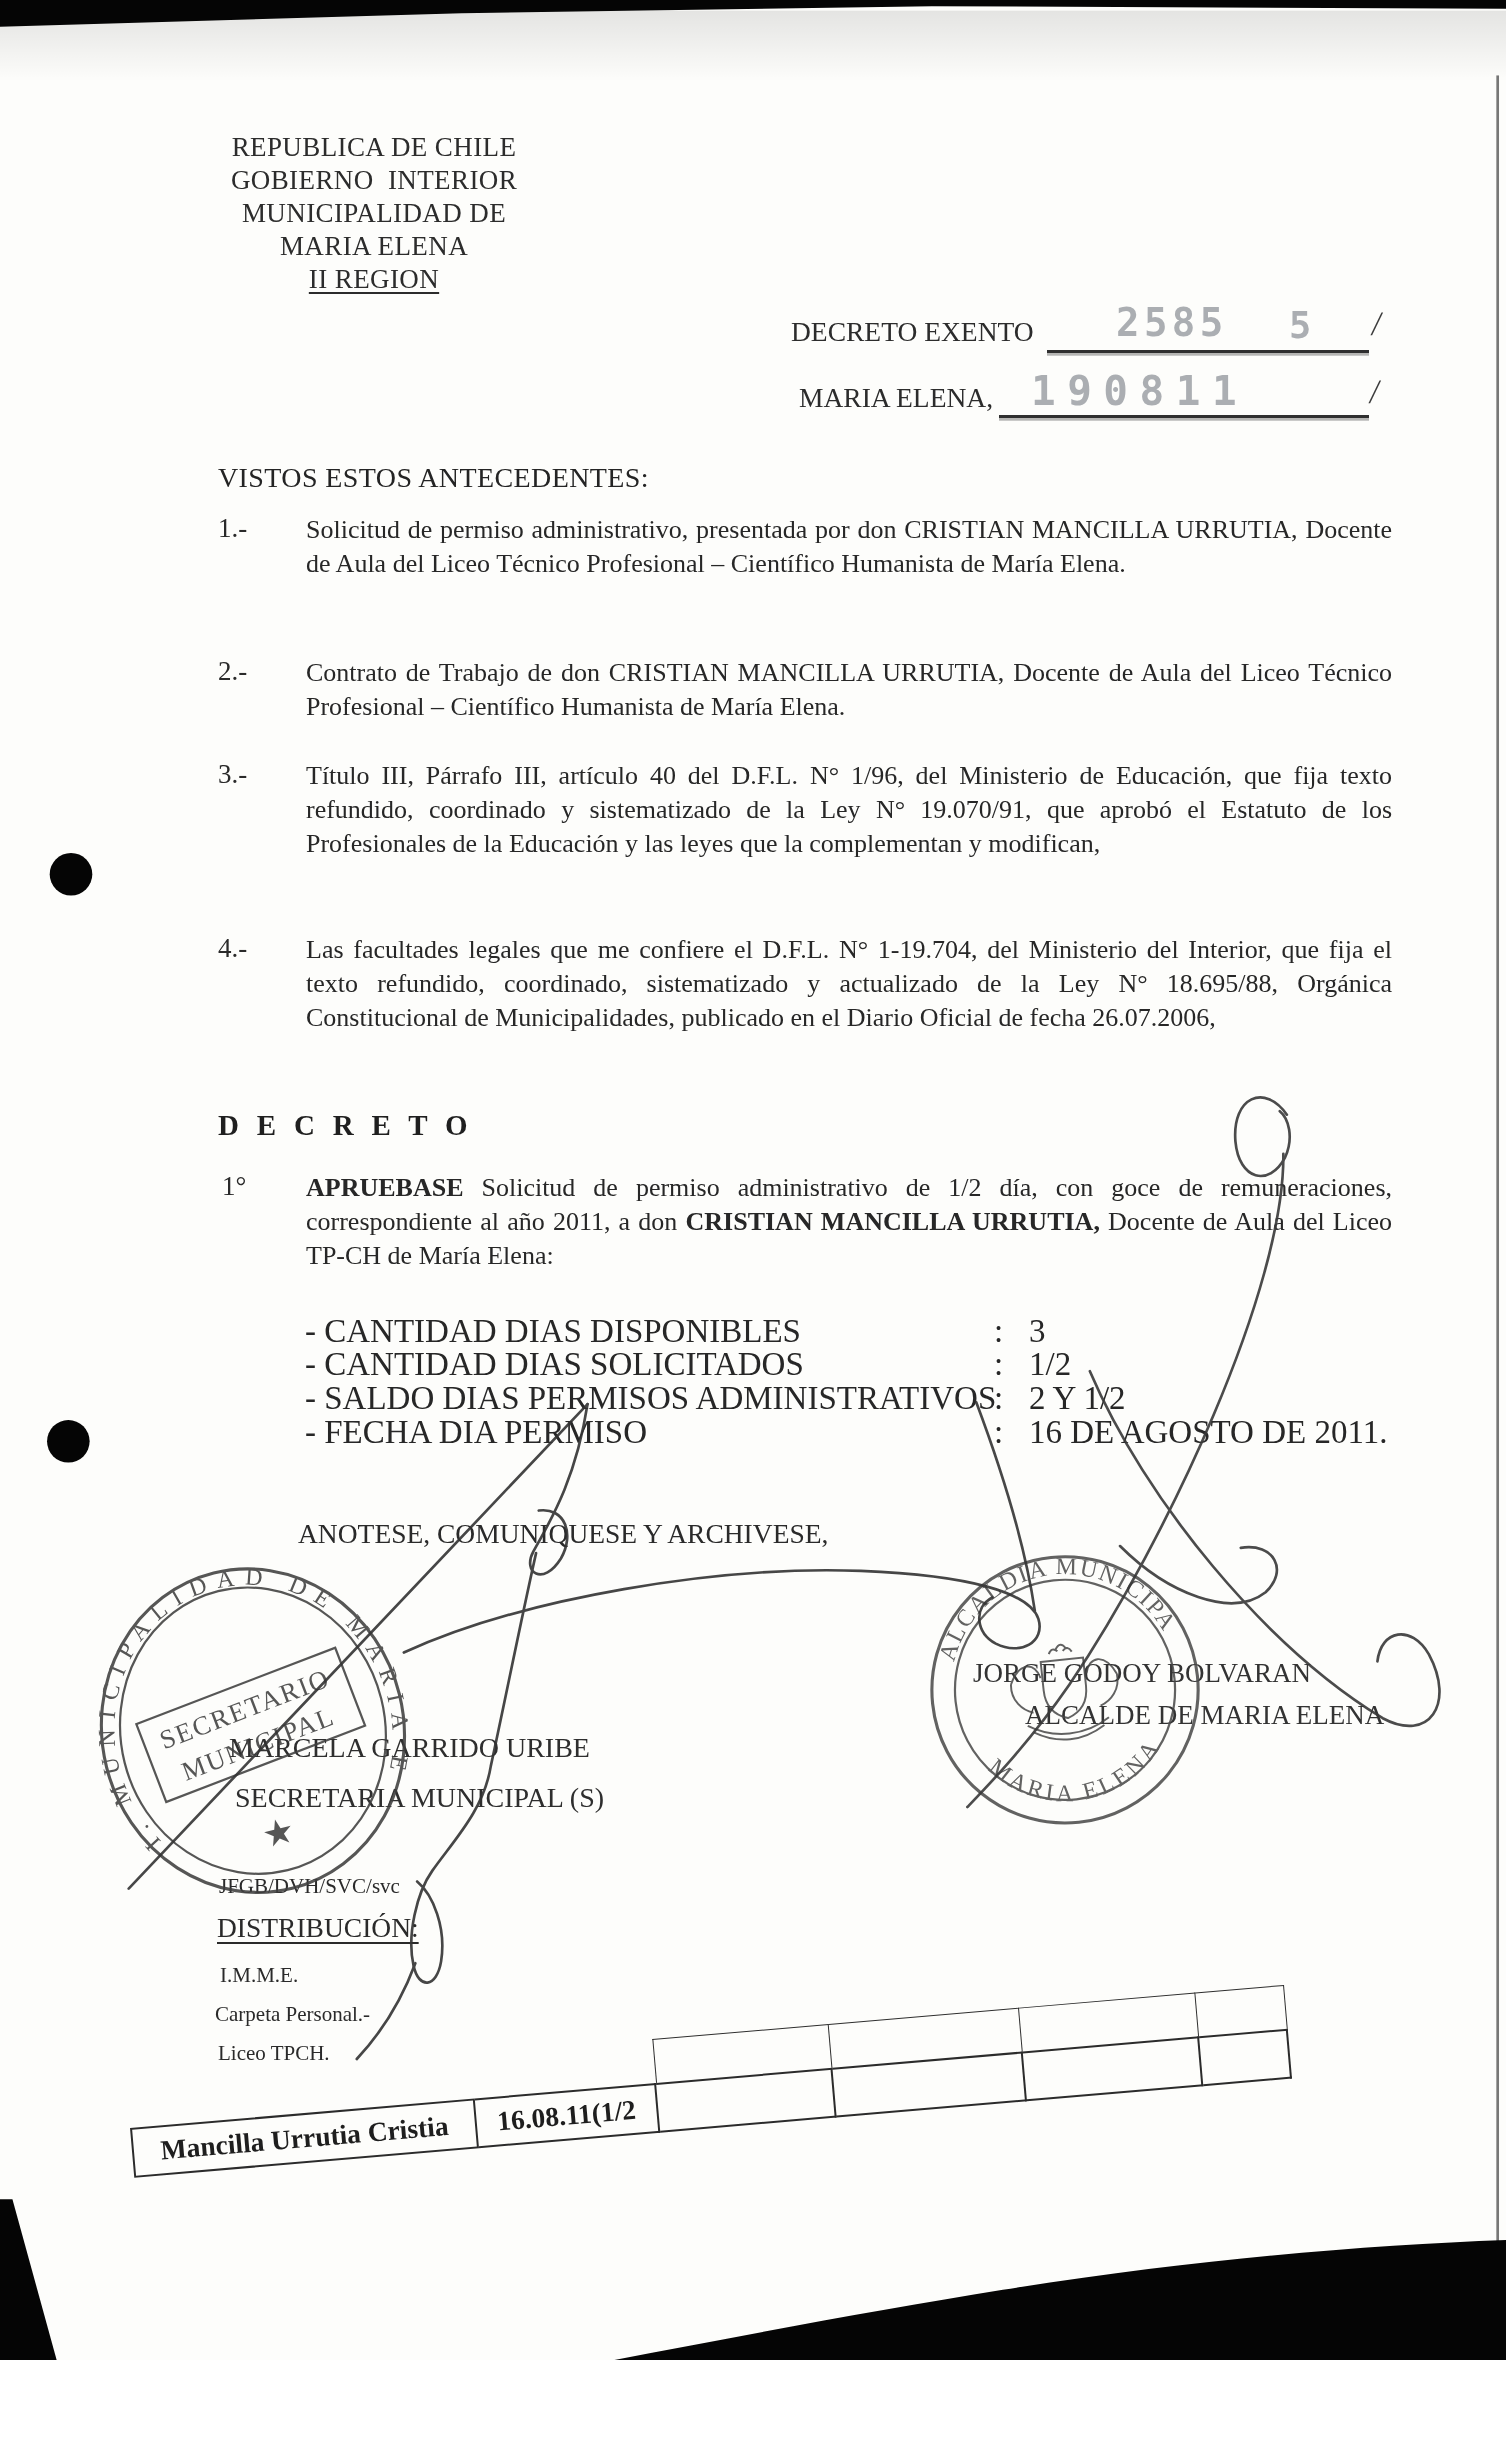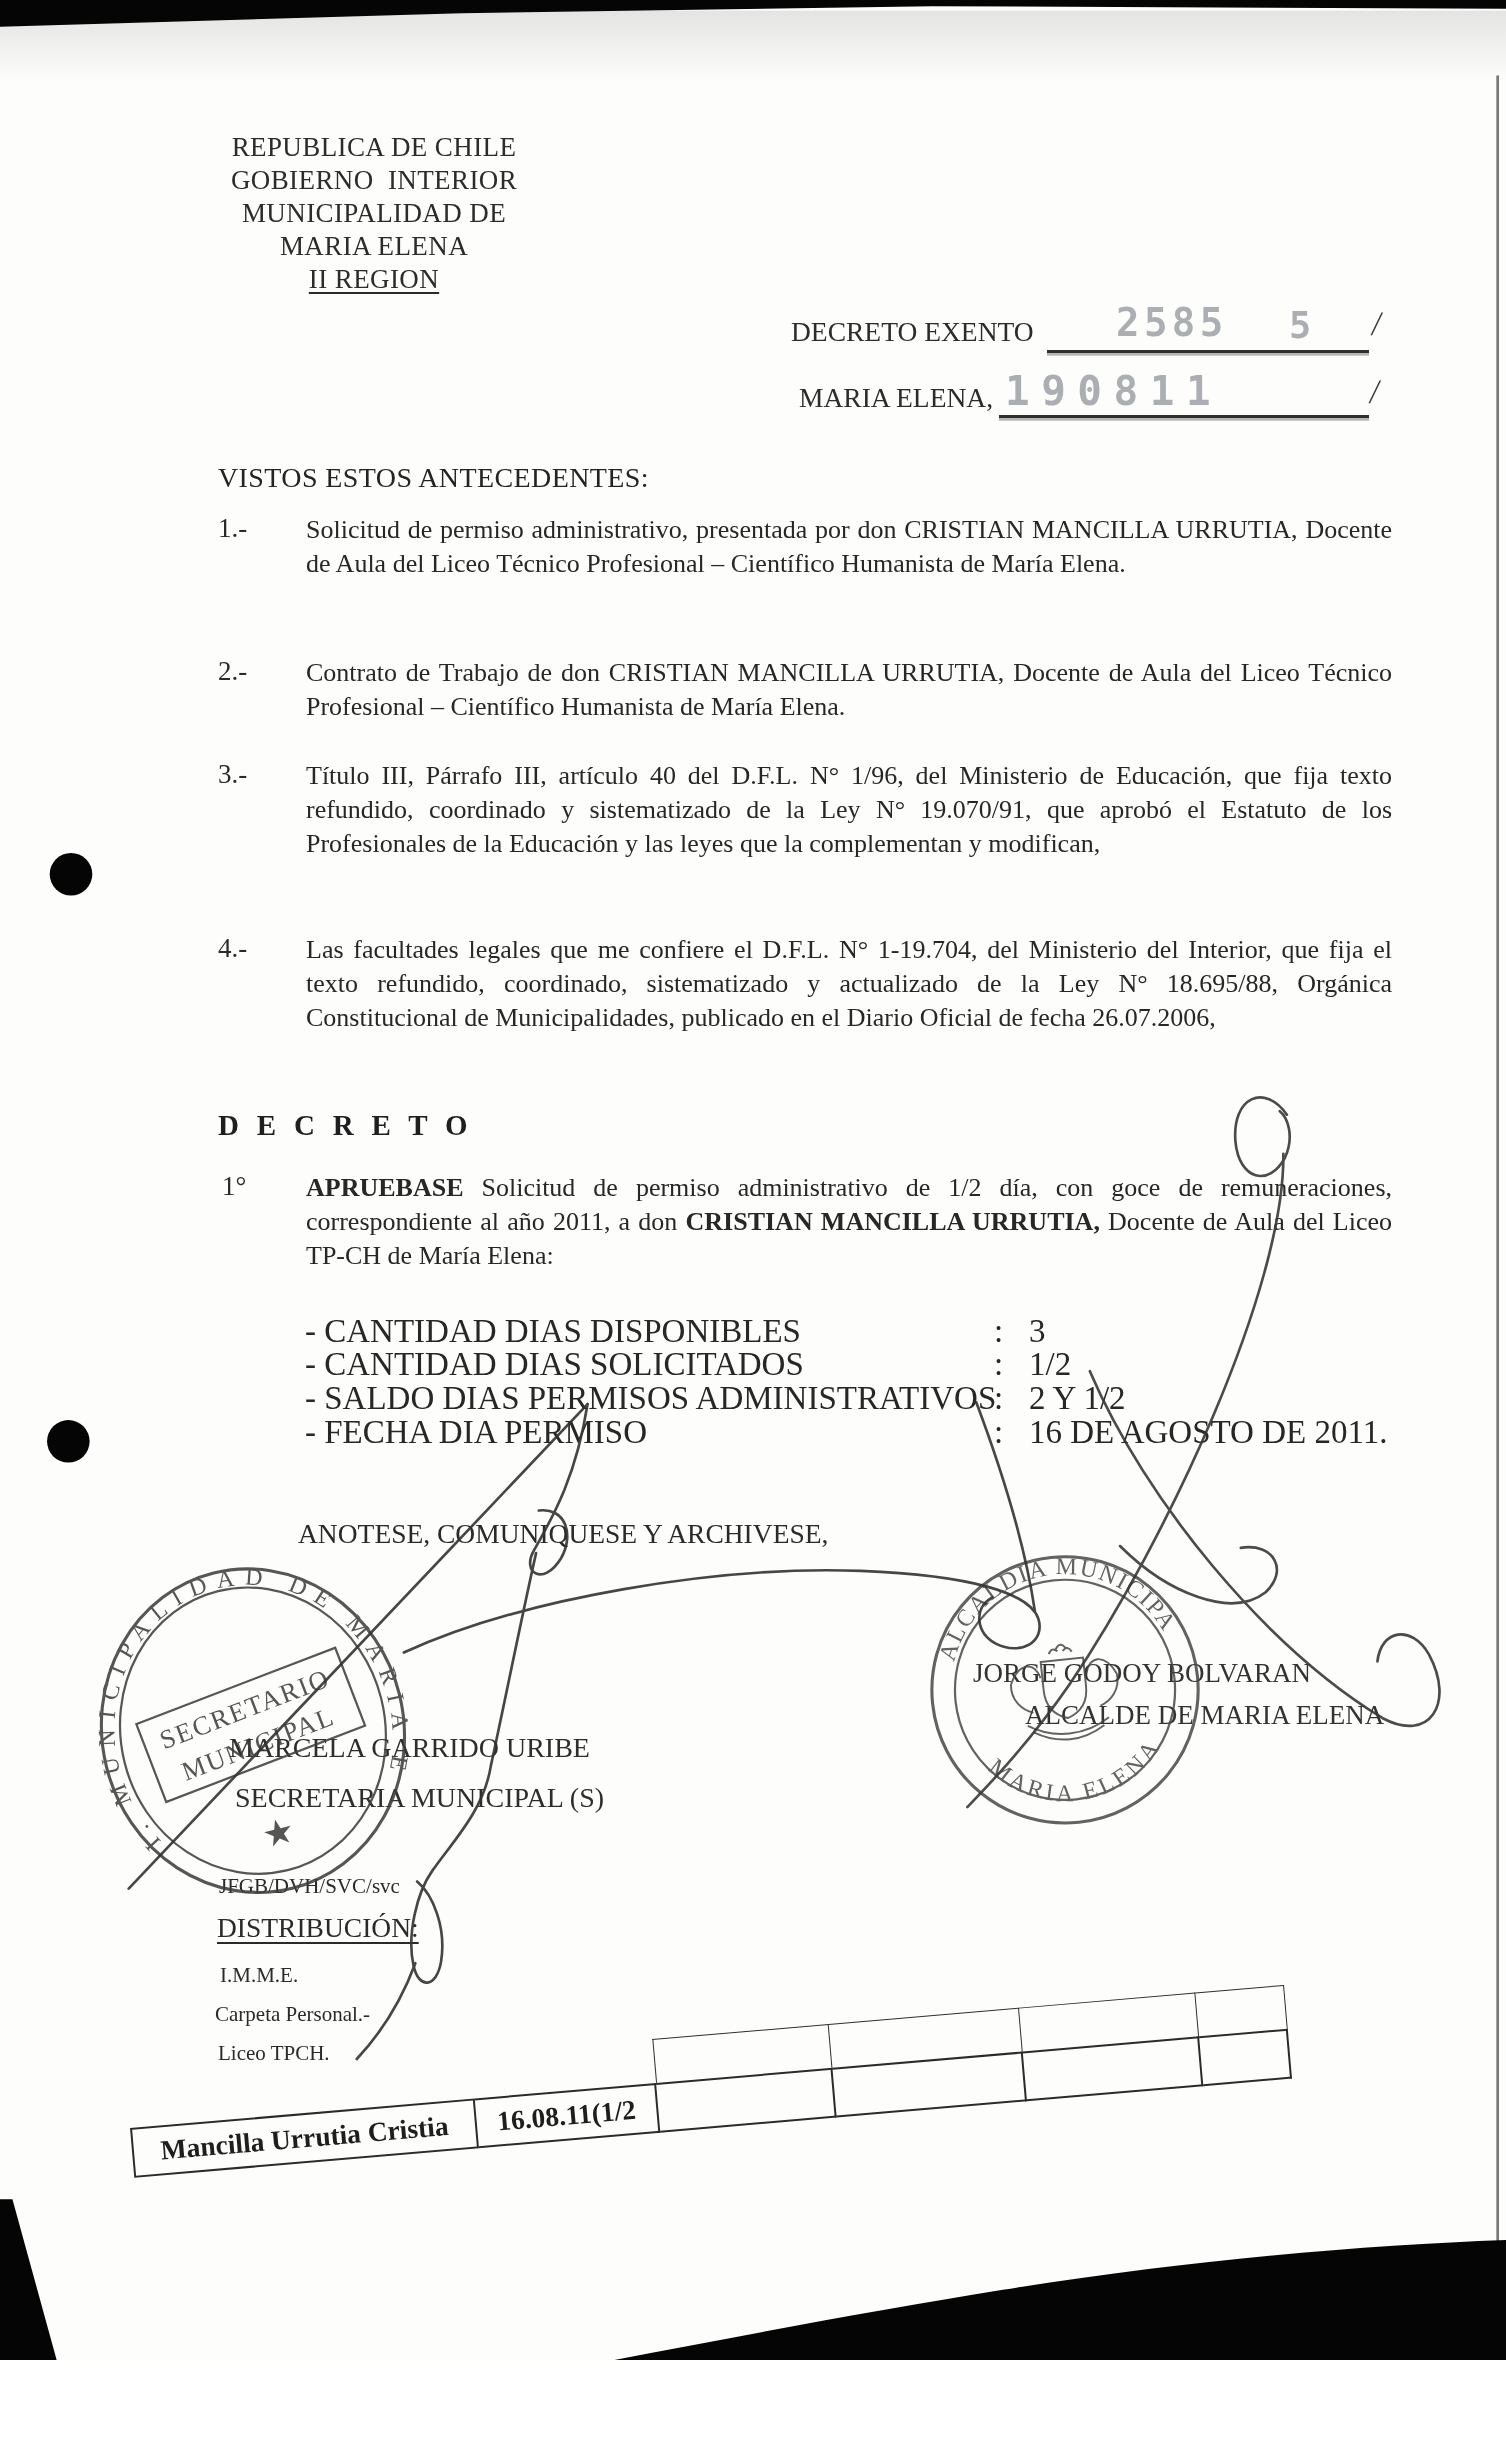--- a/index.html
+++ b/index.html
@@ -67,21 +67,21 @@
   </div>
 
   <div class="abs field-label" style="left:791px;top:316px;">DECRETO EXENTO</div>
   <div class="abs rule rule2" style="left:1047px;top:350px;width:322px;"></div>
   <span class="abs machine" style="left:1116px;top:300px;font-size:39px;letter-spacing:4.4px;">2585</span>
   <span class="abs machine" style="left:1289px;top:304px;font-size:37px;letter-spacing:3.5px;">5</span>
   <span class="abs slash" style="left:1372px;top:305px;">/</span>
 
   <div class="abs field-label" style="left:799px;top:382px;">MARIA ELENA,</div>
   <div class="abs rule rule2" style="left:999px;top:415px;width:370px;"></div>
-  <span class="abs machine" style="left:1005px;top:367px;font-size:41px;letter-spacing:11.5px;">190811</span>
+  <span class="abs machine" style="left:1031px;top:367px;font-size:41px;letter-spacing:11.5px;">190811</span>
   <span class="abs slash" style="left:1370px;top:373px;">/</span>
 
   <div class="abs heading" style="left:218px;top:446px;">VISTOS ESTOS ANTECEDENTES:</div>
 
   <div class="abs item-num" style="left:218px;top:513px;">1.-</div>
   <div class="abs item-text" style="left:306px;top:513px;">Solicitud de permiso administrativo,  presentada por don CRISTIAN MANCILLA URRUTIA, Docente de Aula del Liceo Técnico Profesional – Científico Humanista de María Elena.</div>
 
   <div class="abs item-num" style="left:218px;top:656px;">2.-</div>
   <div class="abs item-text" style="left:306px;top:656px;">Contrato de Trabajo de don CRISTIAN MANCILLA URRUTIA, Docente de Aula del Liceo Técnico Profesional – Científico Humanista de María Elena.</div>
 

